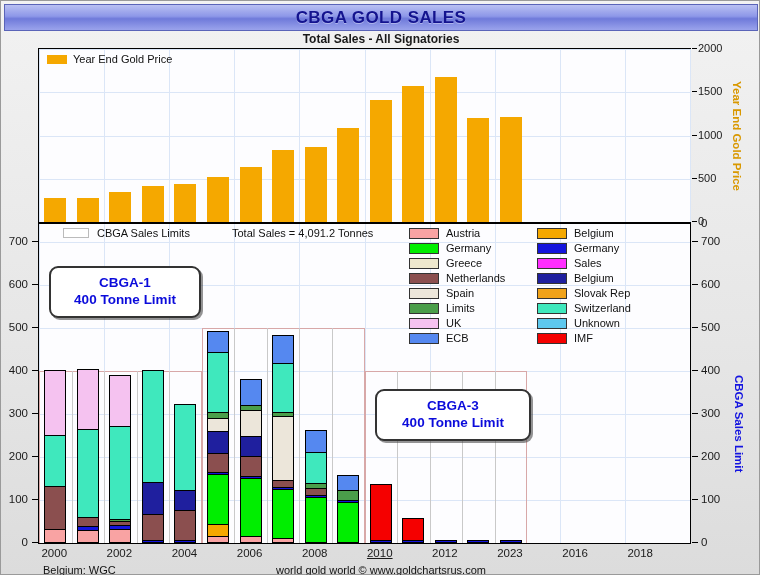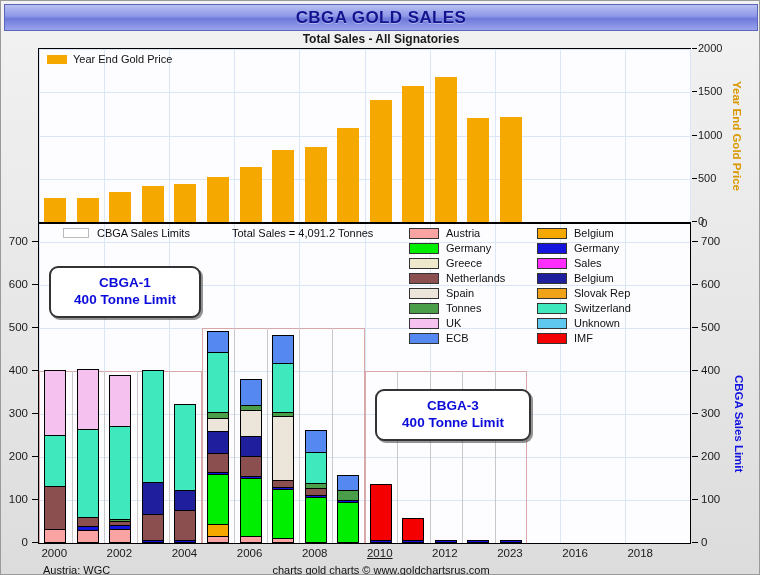--- a/index.html
+++ b/index.html
@@ -352,21 +352,21 @@
       <div class="it">
         <span class="sw" style="background: rgb(236, 230, 218);"></span>
         <span>Spain</span>
       </div>
       <div class="it">
         <span class="sw" style="background: rgb(240, 162, 25);"></span>
         <span>Slovak Rep</span>
       </div>
       <div class="it">
         <span class="sw" style="background: rgb(74, 158, 74);"></span>
-        <span>Tonnes</span>
+        <span>Limits</span>
       </div>
       <div class="it">
         <span class="sw" style="background: rgb(63, 232, 189);"></span>
         <span>Switzerland</span>
       </div>
       <div class="it">
         <span class="sw" style="background: rgb(245, 194, 240);"></span>
         <span>UK</span>
       </div>
       <div class="it">
@@ -450,22 +450,22 @@
       <div class="xl" style="left: 146.475px;">2004</div>
       <div class="xl" style="left: 211.575px;">2006</div>
       <div class="xl" style="left: 276.675px;">2008</div>
       <div class="xl" style="left: 341.775px; text-decoration: underline;">2010</div>
       <div class="xl" style="left: 406.875px;">2012</div>
       <div class="xl" style="left: 471.975px;">2023</div>
       <div class="xl" style="left: 537.075px;">2016</div>
       <div class="xl" style="left: 602.175px;">2018</div>
     </div>
 
-  <div id="source">Austria: WGC</div>
-  <div id="credit">charts gold charts © www.goldchartsrus.com</div>
+  <div id="source">Belgium: WGC</div>
+  <div id="credit">world gold world © www.goldchartsrus.com</div>
 
 <div class="cbox" style="left: 48px; top: 265px; width: 148px; height: 48px;">
       <div>CBGA-1</div>
       <div>400 Tonne Limit</div>
     </div>
     <div class="cbox" style="left: 374px; top: 388px; width: 152px; height: 48px;">
       <div>CBGA-3</div>
       <div>400 Tonne Limit</div>
     </div>
   </div>

